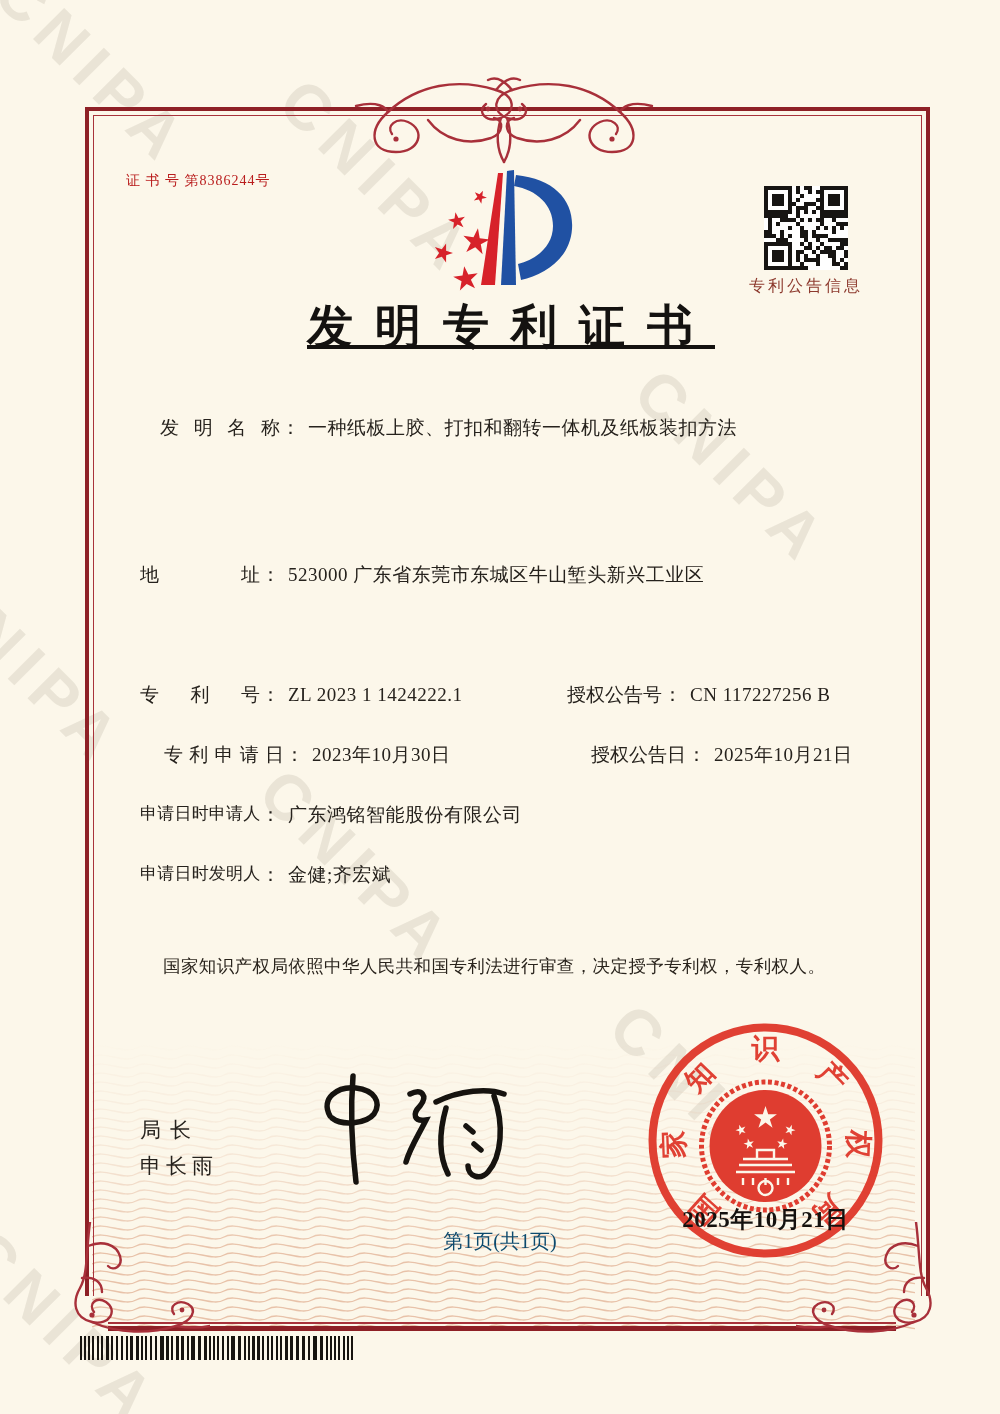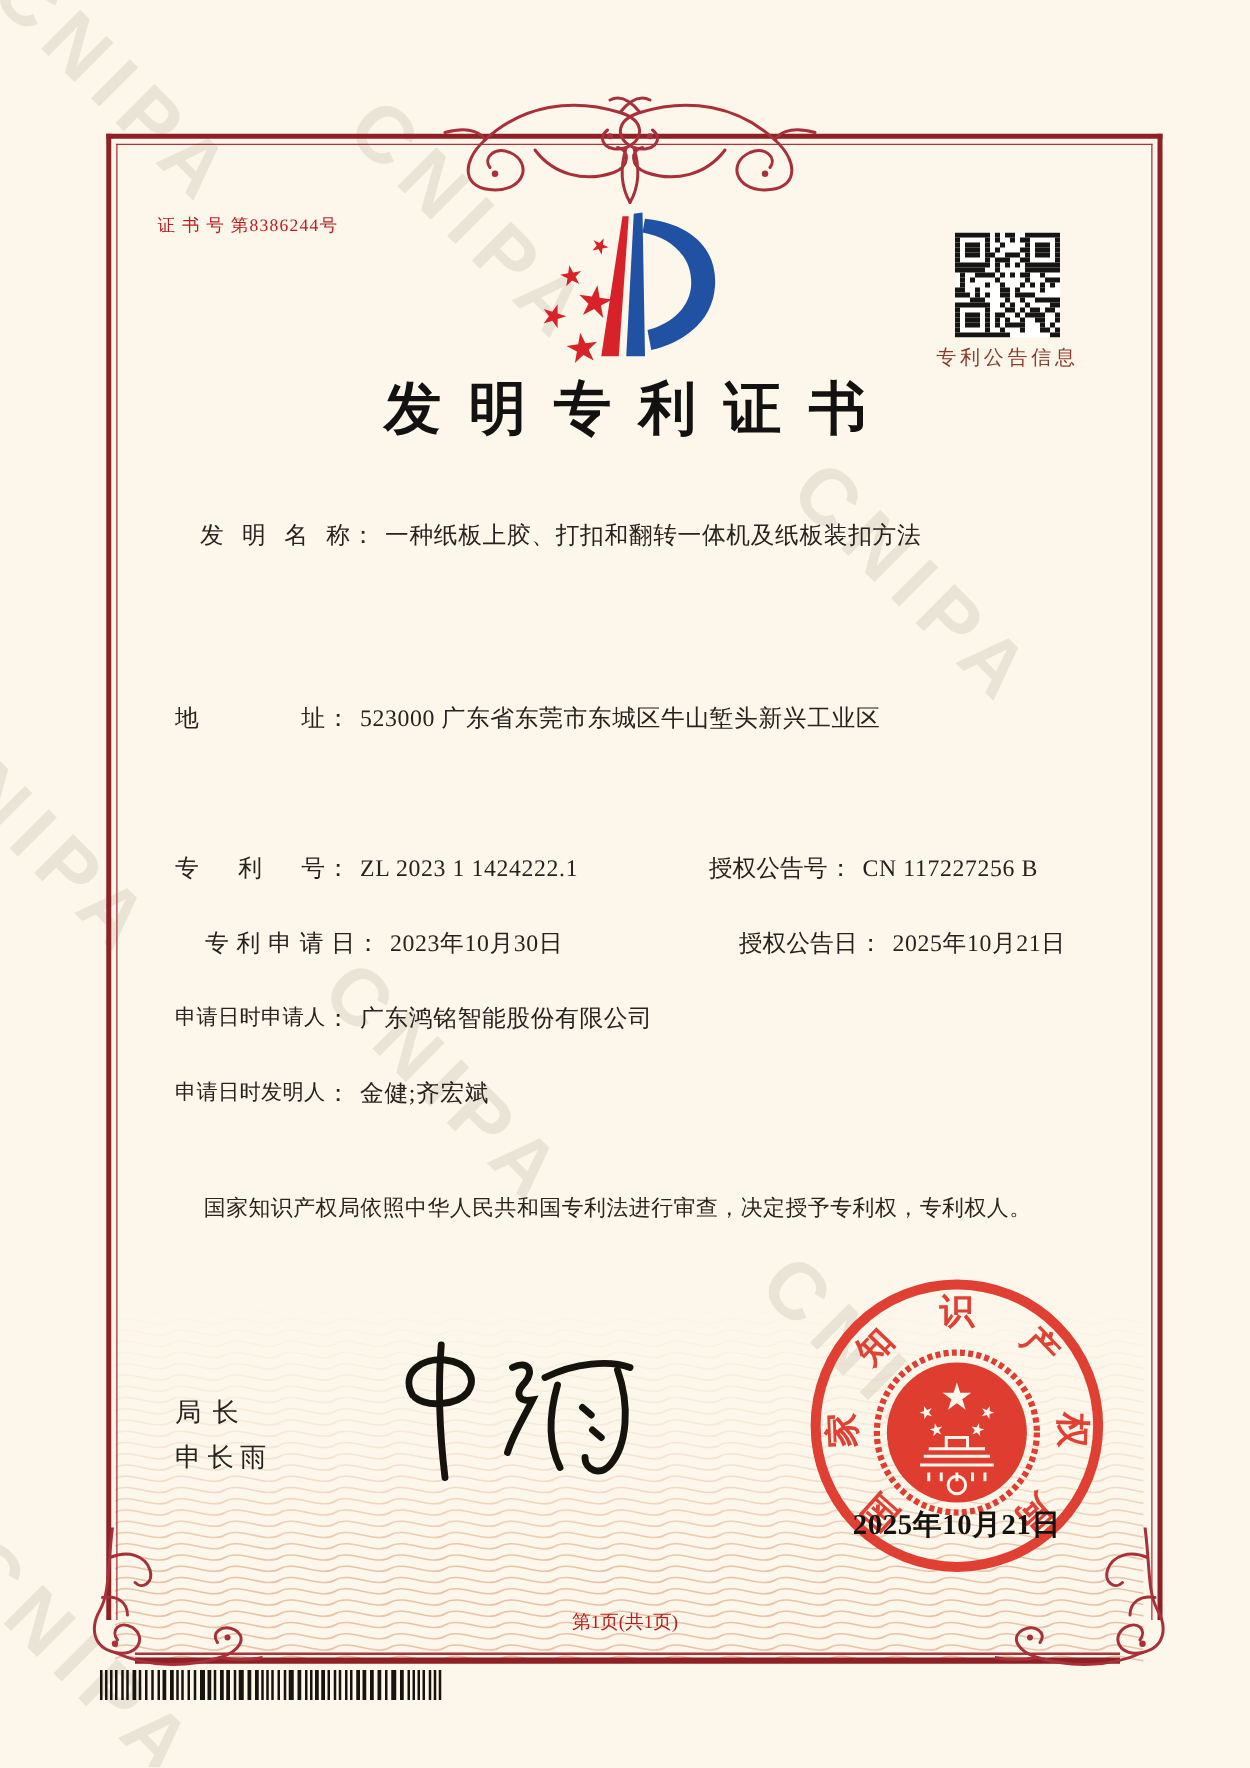--- a/index.html
+++ b/index.html
@@ -16,21 +16,21 @@
   .frame{position:absolute;left:85px;top:107px;width:837px;height:1185px;
          border-top:4px solid #8e2026;border-left:4px solid #8e2026;border-right:4px solid #8e2026;}
   .frame-in{position:absolute;left:4px;top:4px;right:4px;bottom:0;
             border-top:1.5px solid #a8333b;border-left:1.5px solid #a8333b;border-right:1.5px solid #a8333b;}
   .bottom-rule-thin{position:absolute;left:108px;top:1322px;width:788px;height:1.5px;background:#a8333b;}
   .bottom-rule{position:absolute;left:108px;top:1326px;width:788px;height:5px;background:#8e2026;}
 
   
   .certno{position:absolute;left:126px;top:172px;font-size:14px;letter-spacing:1px;color:#b91c1c;}
   .title{position:absolute;left:0;top:296px;width:1000px;text-align:center;font-size:46px;
-         font-weight:700;letter-spacing:22px;padding-left:22px;box-sizing:border-box;color:#141210;}
+         font-weight:700;letter-spacing:22px;padding-left:22px;box-sizing:border-box;color:#141210;text-decoration:underline;}
 
   
   .logo{position:absolute;left:428px;top:165px;width:160px;height:138px;}
 
   
   .qr{position:absolute;left:764px;top:186px;width:84px;height:84px;background:#fff;}
   .qr-label{position:absolute;left:716px;top:276px;width:180px;text-align:center;font-size:16px;
             letter-spacing:3px;color:#8d3a2e;}
 
   
@@ -54,21 +54,21 @@
   .dir-name{position:absolute;left:140px;top:1152px;font-size:21px;letter-spacing:5px;}
   .sig{position:absolute;left:298px;top:1064px;width:230px;height:126px;}
 
   
   .seal{position:absolute;left:643px;top:1018px;width:245px;height:245px;}
   .sealch{position:absolute;left:50%;top:50%;font-size:28px;font-weight:700;color:#df382b;opacity:.95;}
   .seal-date{position:absolute;left:0;top:186px;width:100%;text-align:center;font-size:23px;
              font-weight:600;color:#14110e;letter-spacing:0.5px;}
 
   
-  .pagenum{position:absolute;left:0;top:1288px;width:1000px;text-align:center;font-size:15px;color:#b91c1c;}
+  .pagenum{position:absolute;left:0;top:1228px;width:1000px;text-align:center;font-size:20px;color:#0c4a6e;}
   .barcode{position:absolute;left:80px;top:1336px;height:24px;display:flex;align-items:stretch;}
   .barcode div{background:#17140f;height:100%;}
 
   
   #waves-svg{position:absolute;left:92px;top:1040px;
     -webkit-mask-image:linear-gradient(180deg,transparent 0%,rgba(0,0,0,.30) 40%,#000 72%);
     mask-image:linear-gradient(180deg,transparent 0%,rgba(0,0,0,.30) 40%,#000 72%);}
 </style>
 </head>
 <body>

